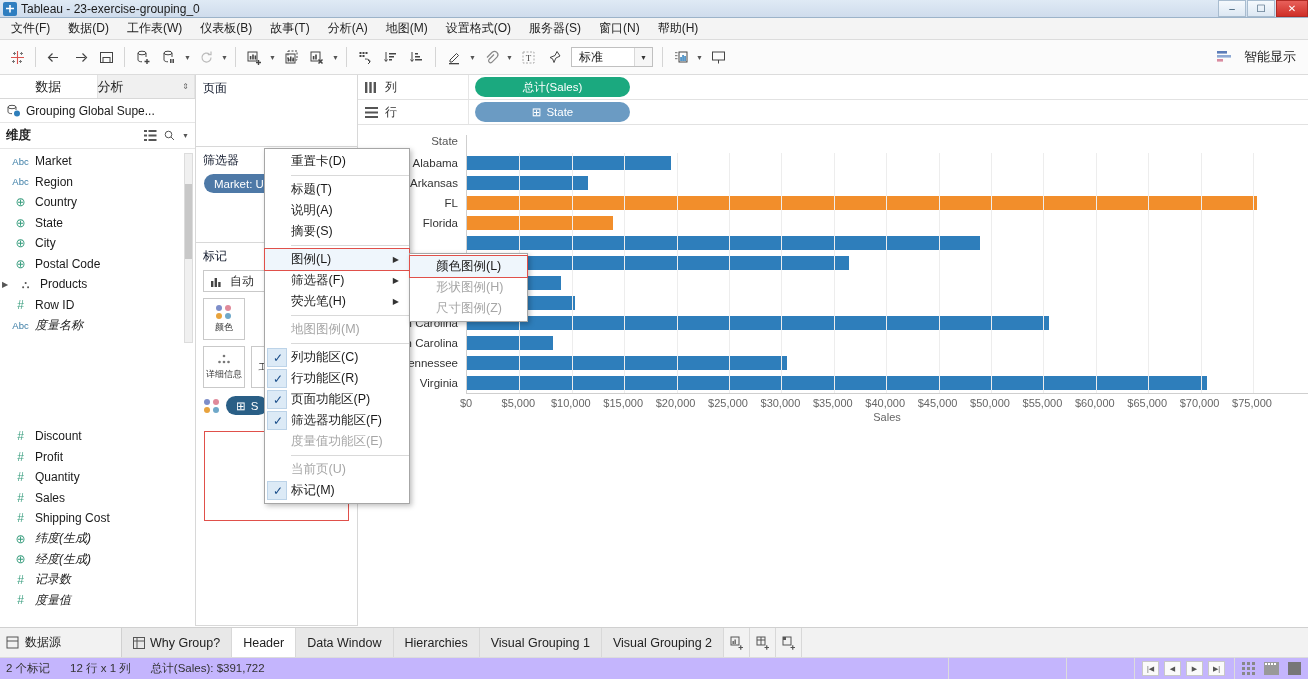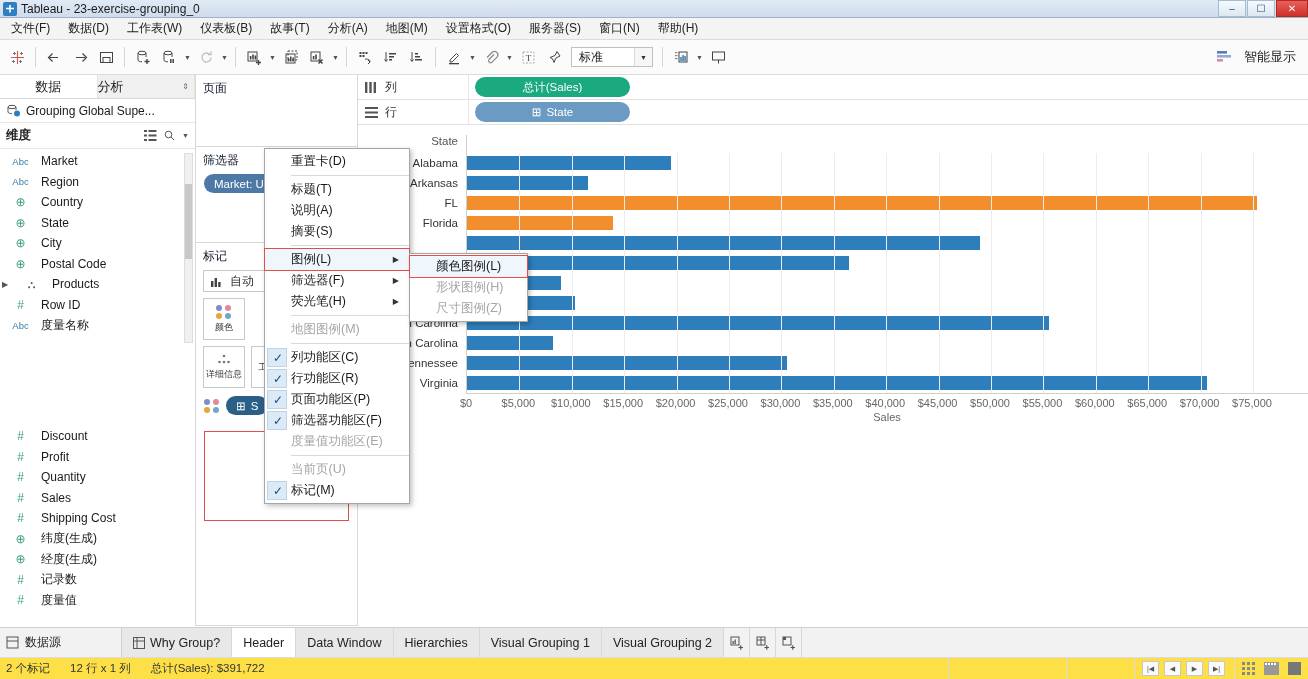--- a/index.html
+++ b/index.html
@@ -63,27 +63,27 @@
   .lp-tab.active{ background:#fff; font-weight:normal;}
   .lp-tab.inactive{ background:#f0f0f0; }
   .lp-tab .sp{ margin-left:auto; margin-right:5px; font-size:8px; color:#666;}
   .ds-row{ height:24px; display:flex; align-items:center; gap:5px; padding-left:6px;
     border-bottom:1px solid #e6e6e6; font-size:12px; color:#1a1a1a;}
   .dim-header{ height:26px; display:flex; align-items:center; padding:0 6px;
     border-bottom:1px solid #e6e6e6; }
   .dim-header .t{ font-size:12.5px; color:#222; font-weight:bold; }
   .dim-header .icons{ margin-left:auto; display:flex; align-items:center; gap:7px; color:#555; }
   .field-list{ flex:1; overflow:hidden; position:relative; padding-top:2px;}
-  .field{ height:20.5px; display:flex; align-items:center; gap:12px; padding-left:12px;
+  .field{ height:20.5px; display:flex; align-items:center; gap:6px; padding-left:12px;
     font-size:12px; color:#1a1a1a; }
   .field .ic{ width:17px; text-align:center; font-size:11px; color:#1f7a8c; flex:0 0 auto;}
   .field .ic.abc{ color:#3a7ca5; font-size:9.5px; }
   .field .ic.hash{ color:#3c9f80; font-size:12px; }
   .field .ic.globe{ color:#3c9f80; font-size:12px; }
-  .field.ital .nm{ }
+  .field.ital .nm{ font-style:italic; }
   .field.grp{ padding-left:2px; }
   .field .exp{ width:9px; font-size:8px; color:#555; }
   .meas-title{ height:23px; display:flex; align-items:center; padding-left:6px;
     border-top:1px solid #e0e0e0; font-size:12.5px; font-weight:bold; color:#222; }
   .vscroll{ position:absolute; right:2px; top:4px; width:9px; height:190px;
     background:#f0f0f0; border:1px solid #dcdcdc;}
   .vscroll .th{ position:absolute; left:0; top:30px; width:7px; height:75px; background:#c8c8c8; }
 
   
   .centercol{ width:162px; border-right:1px solid #d8d8d8; display:flex; flex-direction:column;}
@@ -157,21 +157,21 @@
   .bottom{ position:absolute; left:0; bottom:0; width:1308px; }
   .tabbar{ height:30px; background:#f2f2f2; border-top:1px solid #d0d0d0;
     display:flex; align-items:stretch; }
   .dsbtn{ width:122px; display:flex; align-items:center; gap:6px; padding-left:6px;
     font-size:12px; color:#222; border-right:1px solid #d0d0d0; background:#f2f2f2; }
   .sheettab{ display:flex; align-items:center; padding:0 11px; font-size:12.5px;
     color:#222; border-right:1px solid #d8d8d8; background:#e8e8e8; }
   .sheettab.active{ background:#fff; }
   .tabicon{ width:26px; display:flex; align-items:center; justify-content:center;
     border-right:1px solid #d8d8d8; color:#555; }
-  .statusbar{ height:22px; background:#fde047; border-top:1px solid #dcdcdc;
+  .statusbar{ height:22px; background:#c4b5fd; border-top:1px solid #dcdcdc;
     display:flex; align-items:center; font-size:11.5px; color:#333; }
   .statusbar .s{ padding:0 14px 0 6px; }
   .sb-right{ margin-left:auto; display:flex; align-items:center; height:100%; }
   .sb-cell{ border-left:1px solid #dcdcdc; height:100%; display:flex; align-items:center;
     justify-content:center; gap:3px; padding:0 7px; color:#555; }
   .navbtn{ width:17px; height:15px; border:1px solid #c8c8c8; background:#fafafa;
     display:flex; align-items:center; justify-content:center; font-size:7px; color:#555;
     margin-right:2px;}
 </style>
 </head>

